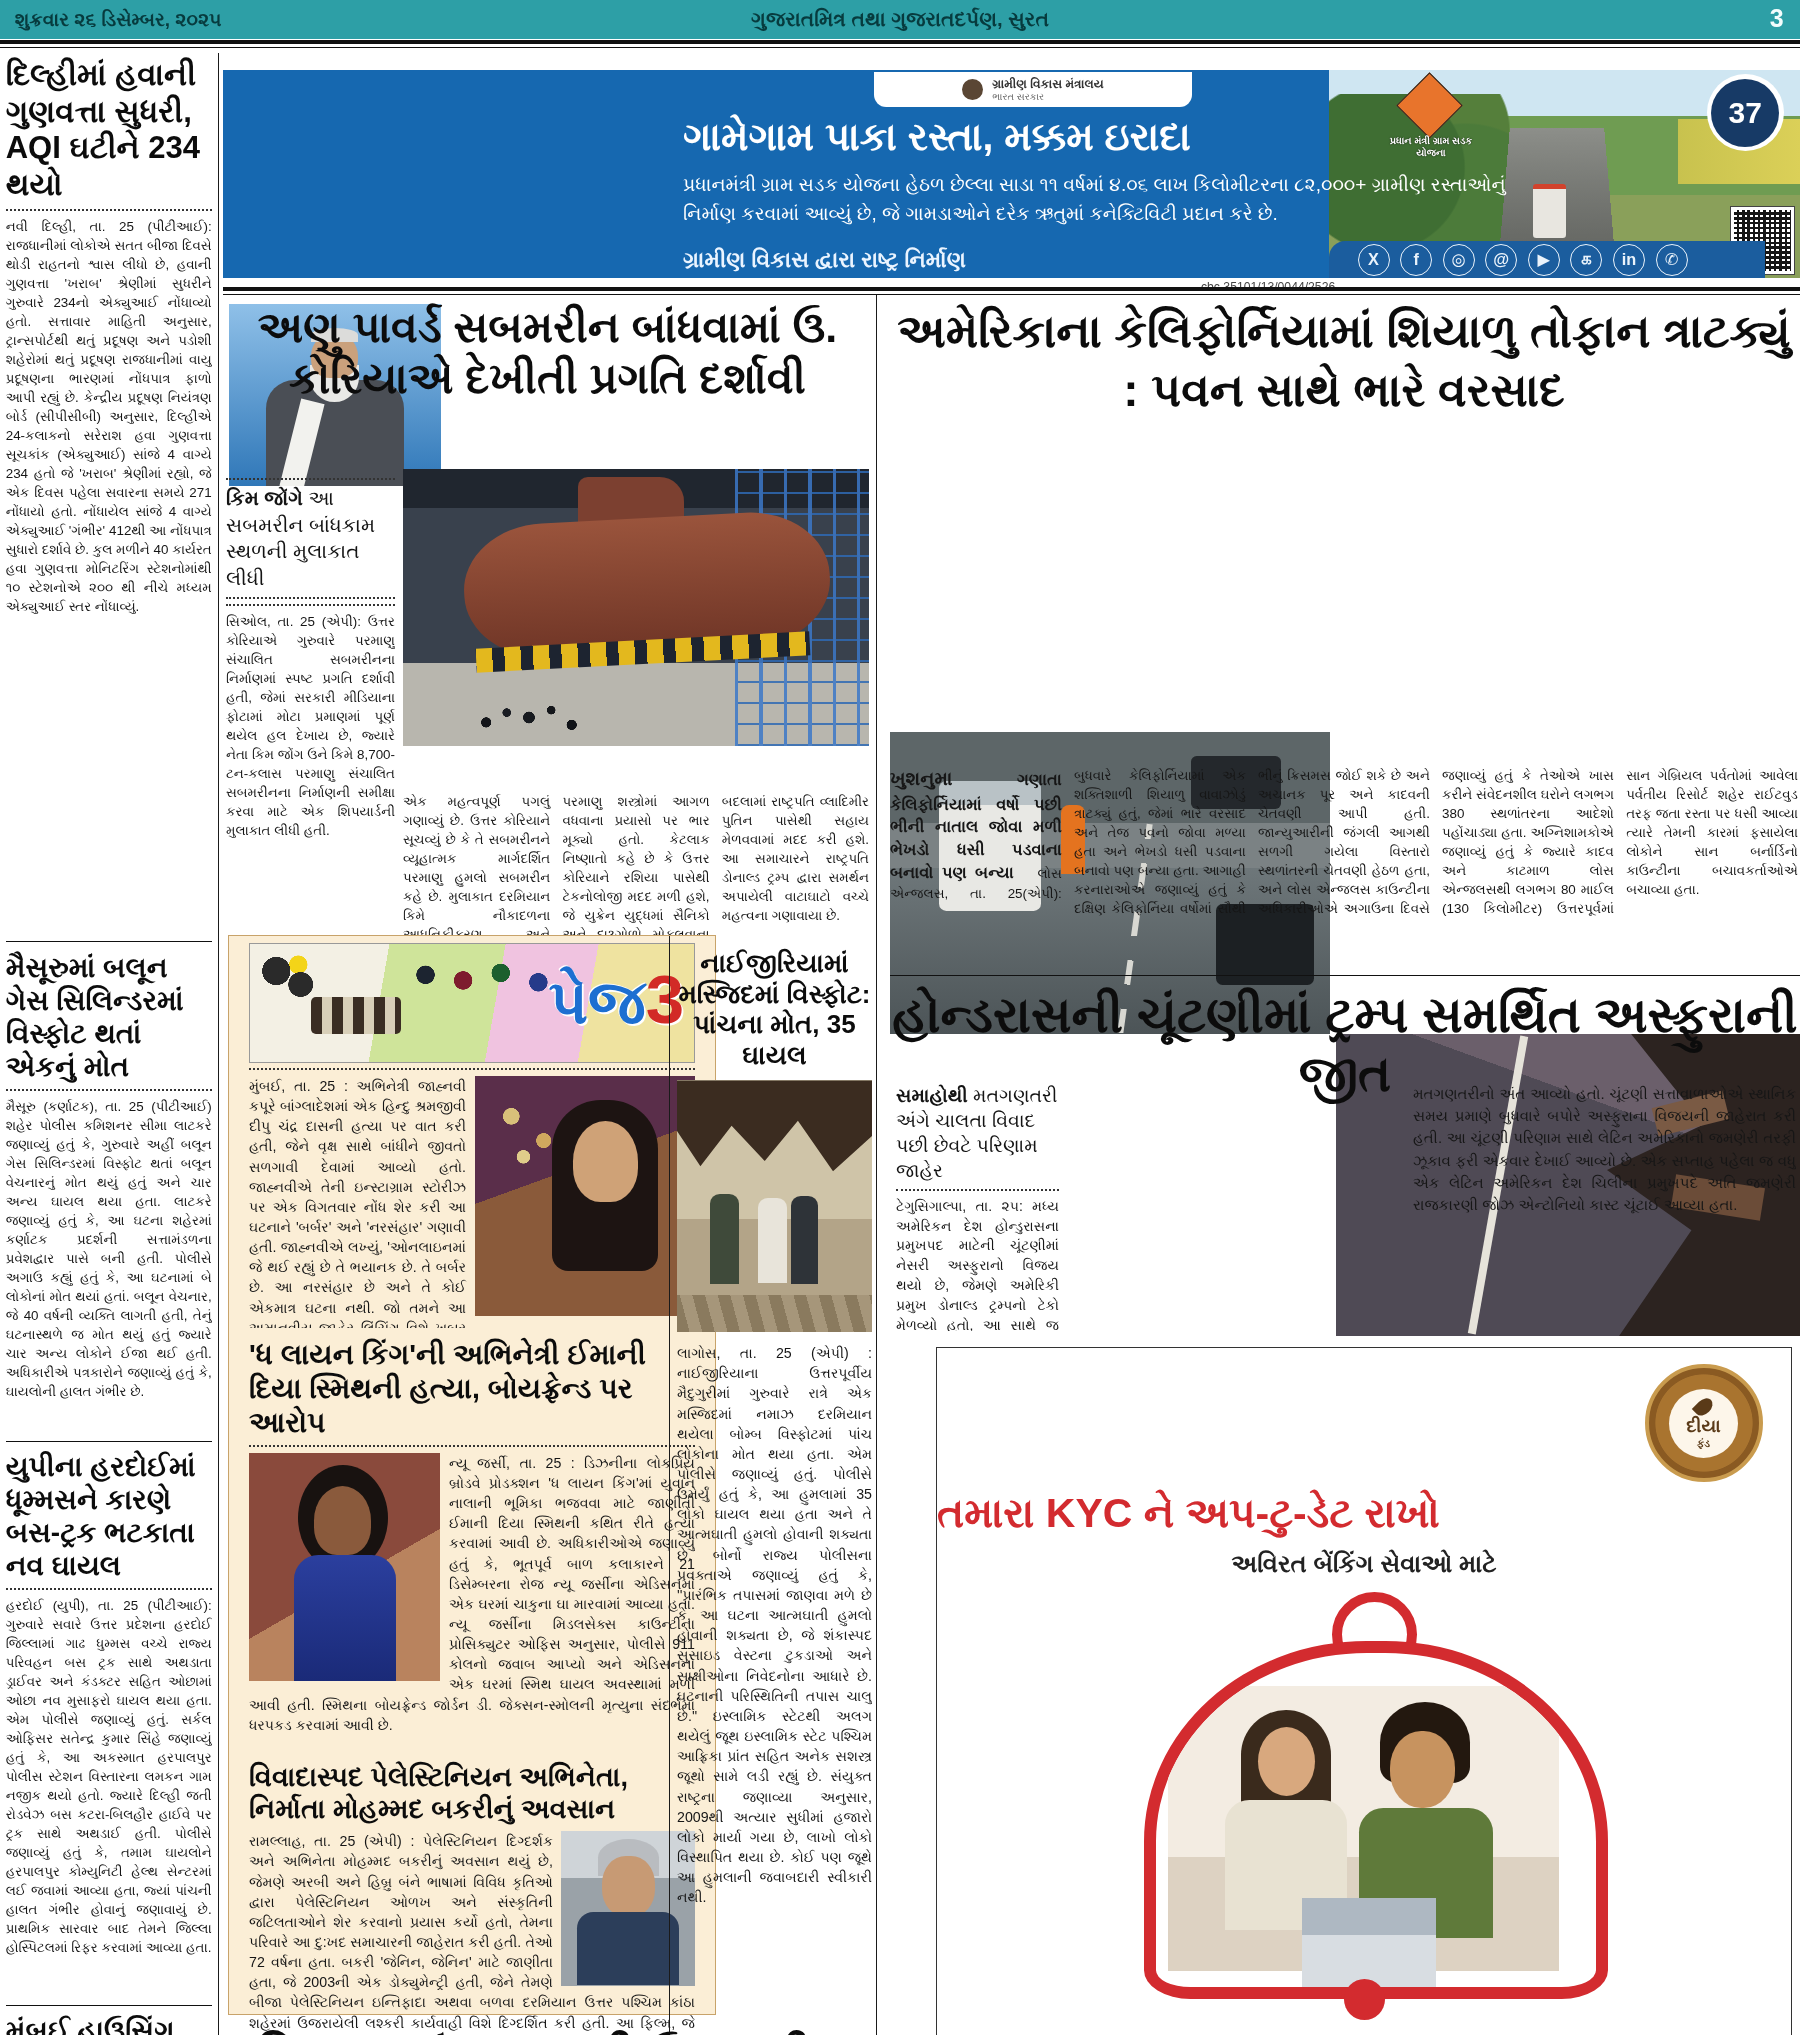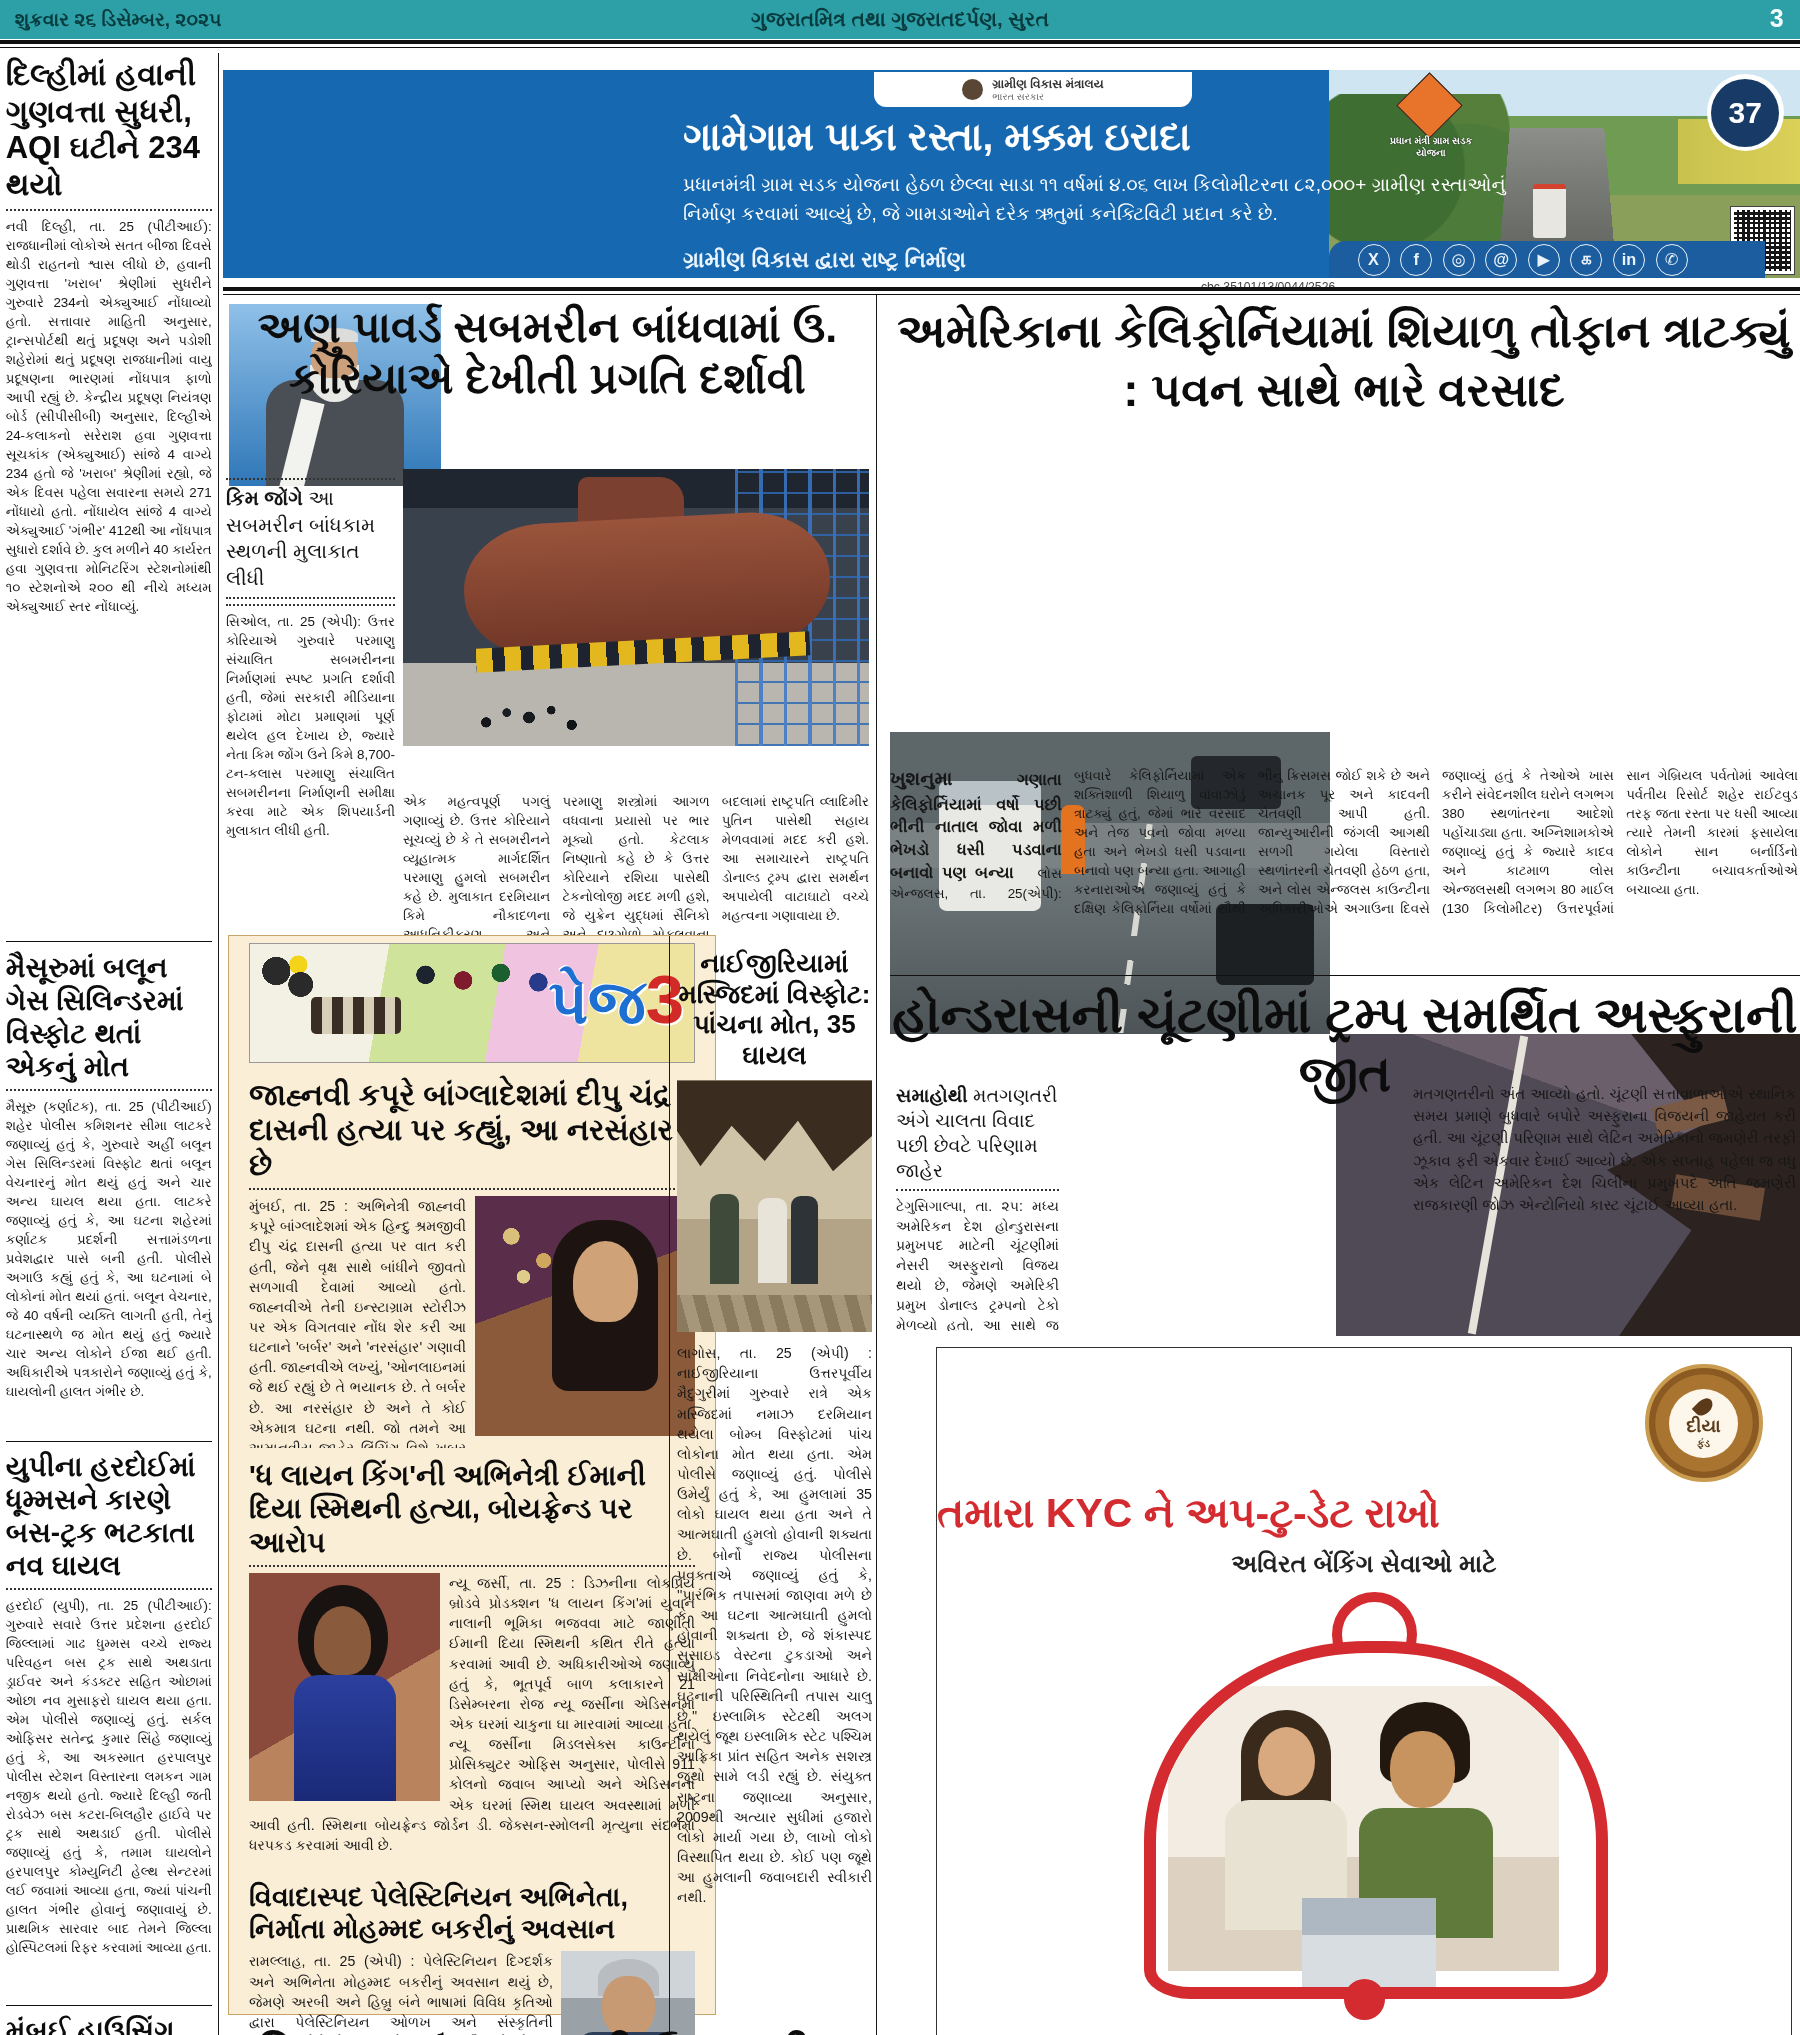--- a/index.html
+++ b/index.html
@@ -191,21 +191,20 @@
   <div class="a cream" style="left:228px;top:935px;width:488px;height:1080px;border:1.2px solid #c8a36a;padding:0 20px;box-sizing:border-box;">
     <div class="photo" style="margin-top:6.5px;height:118px;background:linear-gradient(100deg,#f3f0e4 0 30%,#cfe49a 30% 55%,#f0c3e0 55% 75%,#efe3a0 75% 100%);border:0.8px solid #999;position:relative;">
       <div class="a" style="left:8.1px;top:9.8px;width:61px;height:45px;background:radial-gradient(circle at 30% 40%,#2a2a2a 0 14px,transparent 14.2px),radial-gradient(circle at 70% 70%,#2a2a2a 0 12.2px,transparent 12.6px),radial-gradient(circle at 66% 26%,#f3d418 0 9px,transparent 9.4px);"></div>
       <div class="a" style="left:61px;top:53px;width:90px;height:37px;background:repeating-linear-gradient(90deg,#3a2d23 0 10.6px,#d8cfb8 10.6px 21px);border-radius:4.9px;"></div>
       <div class="a" style="left:155px;top:12.2px;width:171px;height:94px;background:radial-gradient(circle at 12% 20%,#1c2430 0 9px,transparent 9.4px),radial-gradient(circle at 34% 26%,#7e1c2e 0 9px,transparent 9.4px),radial-gradient(circle at 56% 18%,#1c5f2e 0 9px,transparent 9.4px),radial-gradient(circle at 78% 28%,#273b8a 0 9px,transparent 9.4px);"></div>
       <div class="a" style="right:9.8px;top:16.3px;font-weight:900;">
         <span style="font-size:61px;color:#1d6fd1;text-shadow:1.6px 1.6px 0 #fff,-1.2px -1.2px 0 #fff;">પેજ</span><span style="font-size:69px;color:#d22a26;text-shadow:1.6px 1.6px 0 #fff;">3</span>
       </div>
     </div>
 
-    <div class="hl" style="font-size:30px;margin-top:14px;">જાહ્નવી કપૂરે બાંગ્લાદેશમાં દીપુ ચંદ્ર દાસની હત્યા પર કહ્યું, આ નરસંહાર છે</div>
     <div class="dot"></div>
     <div class="ov" style="height:252px;">
       <div class="photo" style="float:right;width:220px;height:240px;margin:0 0 4.1px 9px;background:linear-gradient(160deg,#5a2e4a 0 40%,#8a5a3a 40% 100%);">
         <div class="a" style="left:12.2px;top:16.3px;width:81px;height:81px;background:radial-gradient(circle at 30% 30%,#d8c07a 0 8.1px,transparent 8.5px),radial-gradient(circle at 70% 60%,#cfa85e 0 7.3px,transparent 7.7px),radial-gradient(circle at 45% 80%,#e0cc8a 0 6.5px,transparent 7px);"></div>
         <div class="a" style="left:77px;top:24.4px;width:106px;height:171px;background:#1d1412;border-radius:49px 49px 16.3px 16.3px;"></div>
         <div class="a" style="left:98px;top:45px;width:65px;height:81px;background:#cfa277;border-radius:50% 50% 42% 42%;"></div>
       </div>
       <div class="body-txt j" style="font-size:14.2px;">મુંબઈ, તા. 25 : અભિનેત્રી જાહ્નવી કપૂરે બાંગ્લાદેશમાં એક હિન્દુ શ્રમજીવી દીપુ ચંદ્ર દાસની હત્યા પર વાત કરી હતી, જેને વૃક્ષ સાથે બાંધીને જીવતો સળગાવી દેવામાં આવ્યો હતો. જાહ્નવીએ તેની ઇન્સ્ટાગ્રામ સ્ટોરીઝ પર એક વિગતવાર નોંધ શેર કરી આ ઘટનાને 'બર્બર' અને 'નરસંહાર' ગણાવી હતી. જાહ્નવીએ લખ્યું, 'ઓનલાઇનમાં જે થઈ રહ્યું છે તે ભયાનક છે. તે બર્બર છે. આ નરસંહાર છે અને તે કોઈ એકમાત્ર ઘટના નથી. જો તમને આ અમાનવીય જાહેર લિંચિંગ વિશે ખબર નથી તો તેના વિશે વાંચો, વીડિયો જુઓ, સવાલ કરો.''</div>
     </div>
 

